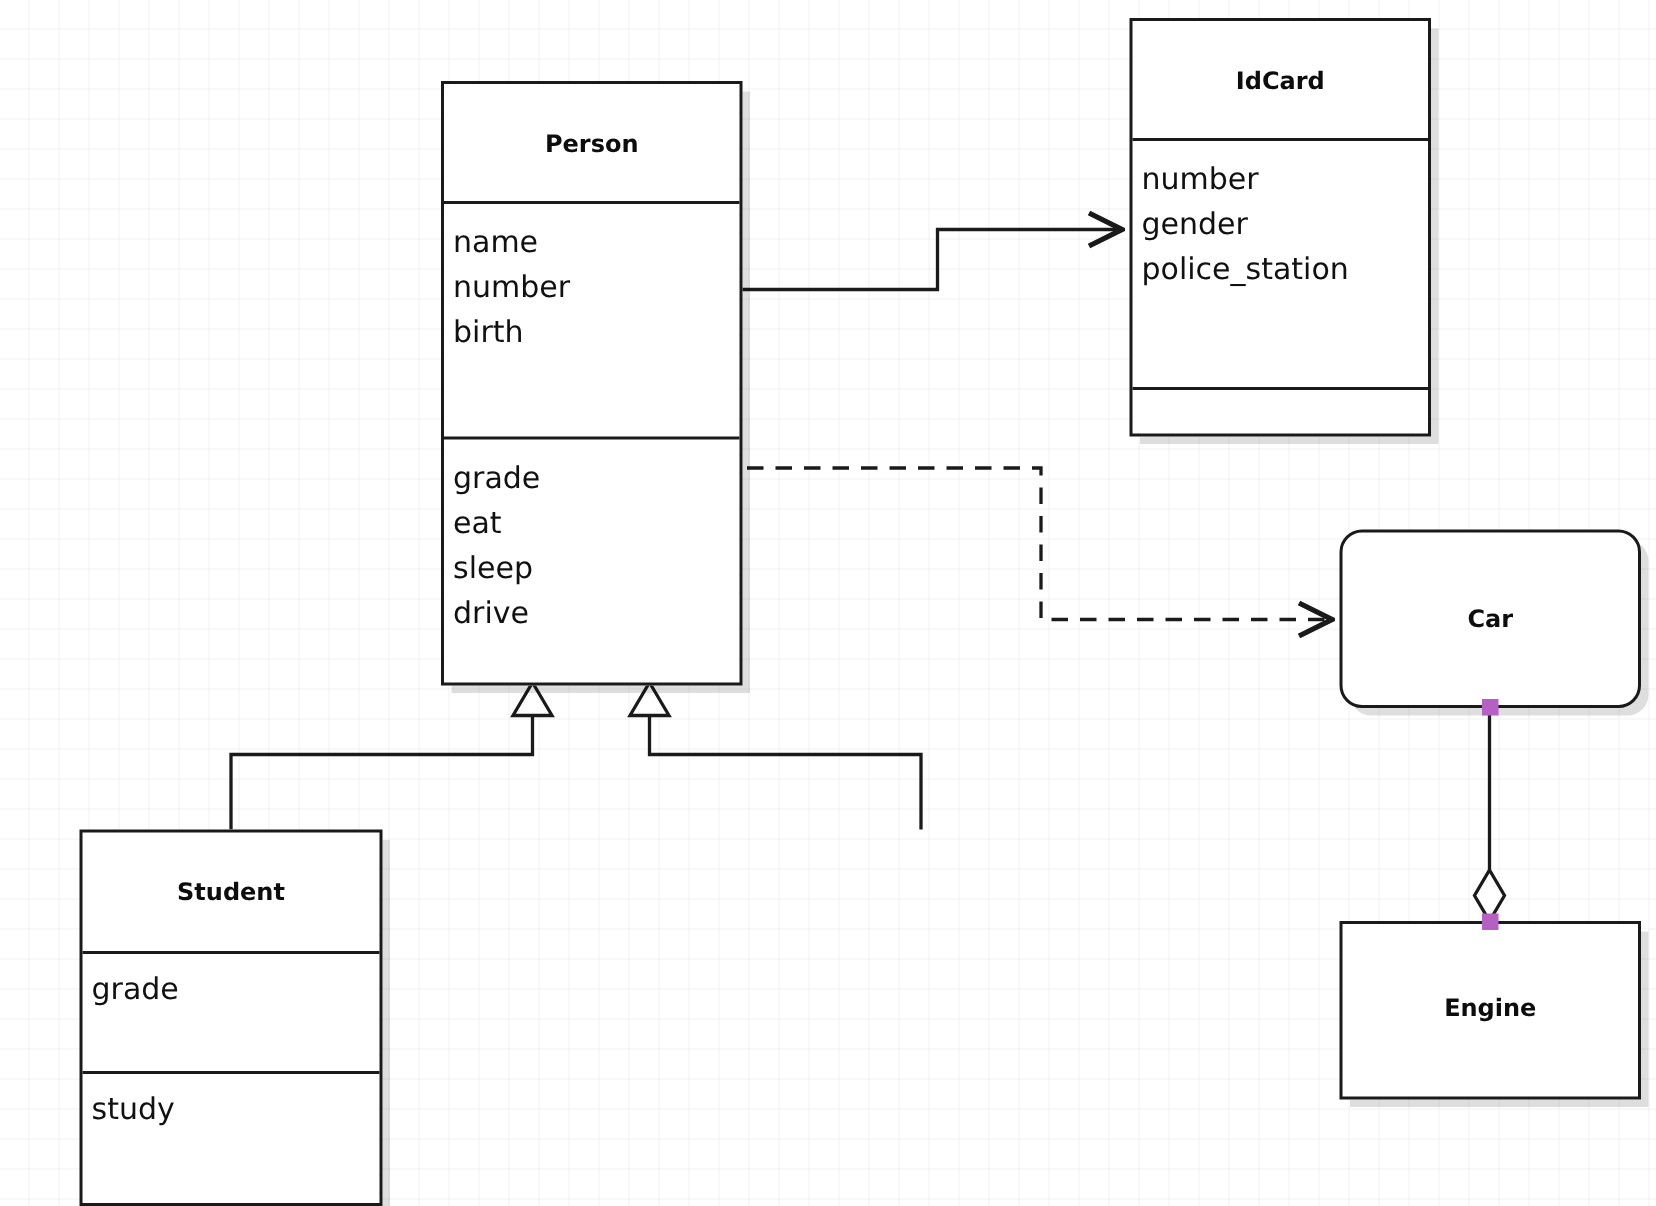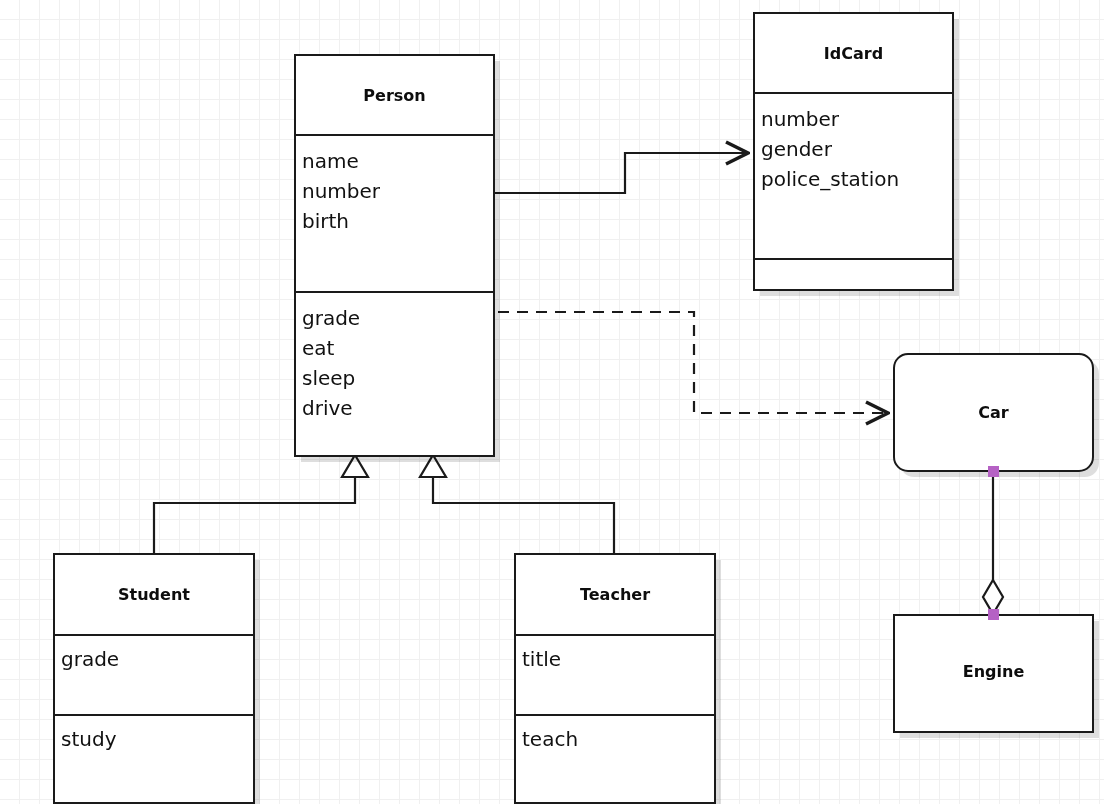--- a/index.html
+++ b/index.html
@@ -153,25 +153,14 @@
       <span>Student</span>
     </div>
     <div class="uml-section sec-list tight" style="height:80px;">
       <div class="row">grade</div>
     </div>
     <div class="uml-section sec-list tight" style="height:88px;">
       <div class="row">study</div>
     </div>
   </div>
 
-  <div class="uml-box" style="left:514px; top:553px; width:202px; height:251px;">
-    <div class="uml-section sec-title" style="height:79px;">
-      <span>Teacher</span>
-    </div>
-    <div class="uml-section sec-list tight" style="height:80px;">
-      <div class="row">title</div>
-    </div>
-    <div class="uml-section sec-list tight" style="height:88px;">
-      <div class="row">teach</div>
-    </div>
-  </div>
 
 </div>
 
 </body></html>

